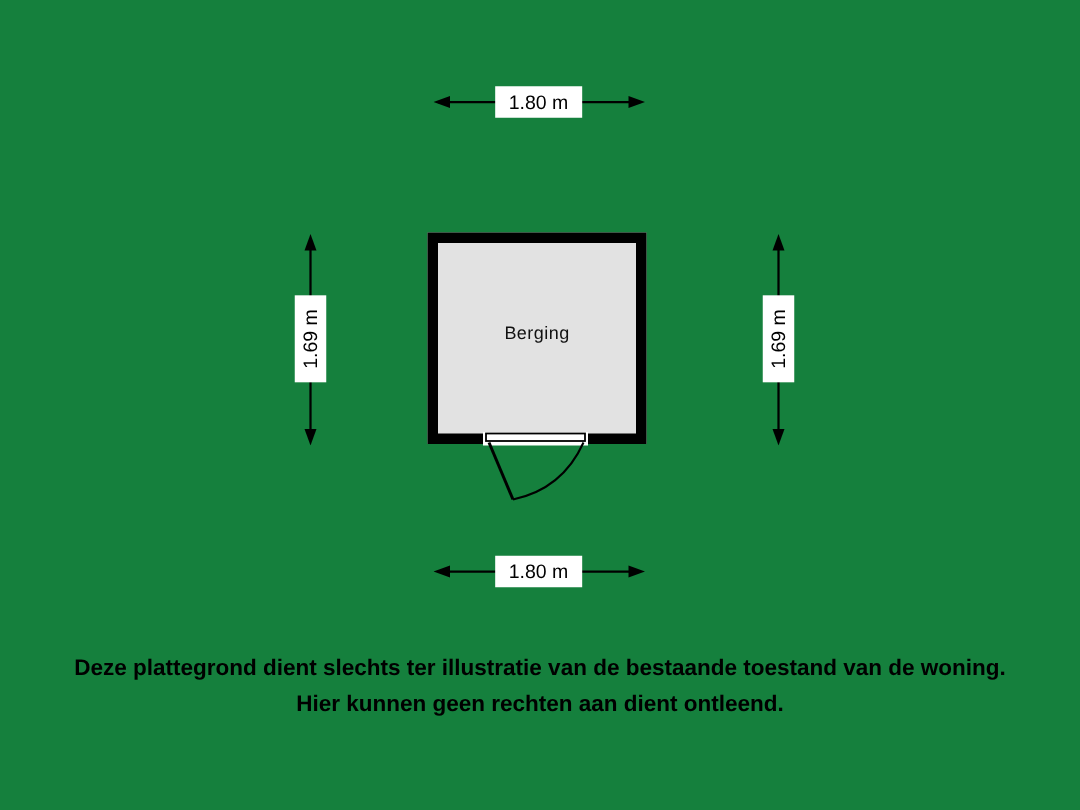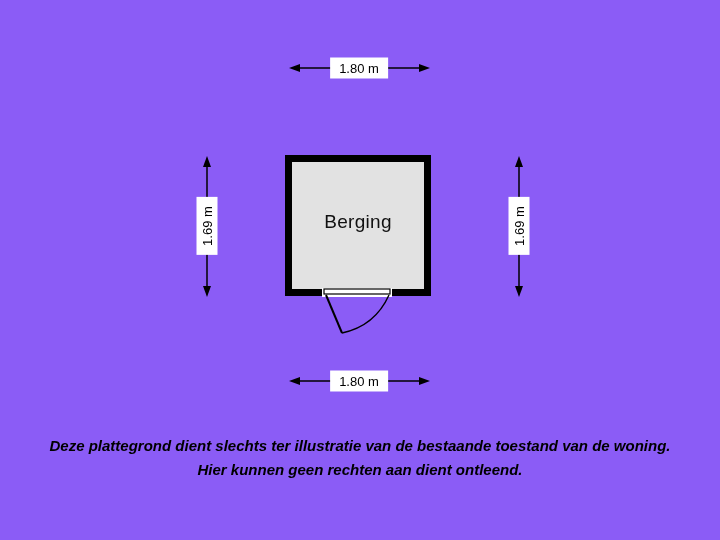--- a/index.html
+++ b/index.html
@@ -4,37 +4,37 @@
 <style>
   html,body{margin:0;padding:0;}
   body{
     font-family:"Liberation Sans", sans-serif;
     background:#ffffff;
   }
   .canvas{
     position:relative;
     width:720px;
     height:540px;
-    background:#8b5cf6;
+    background:#15803d;
     overflow:hidden;
   }
   
   .room{
     position:absolute;
     left:285px; top:155px;
     width:146px; height:141px;
     box-sizing:border-box;
     border:7px solid #000000;
     background:#e2e2e2;
     display:flex;
     align-items:center;
     justify-content:center;
   }
   .room-label{
-    font-size:19px;
+    font-size:12px;
     color:#111111;
     letter-spacing:0.3px;
     margin-top:-8px;
   }
   
   .door-overlay{
     position:absolute;
     left:285px; top:282px;
     width:146px; height:62px;
     pointer-events:none;
@@ -58,21 +58,20 @@
   
   .disclaimer{
     position:absolute;
     left:0; top:434px;
     width:720px;
     text-align:center;
     color:#000000;
     font-weight:bold;
     font-size:15px;
     line-height:24px;
-    font-style:italic;
   }
   .disclaimer p{margin:0;}
 </style>
 </head>
 <body>
 
 <div class="canvas">
 
   <svg class="dim-arrow" style="left:289px; top:61px;" width="141" height="14">
     <line x1="3" y1="7" x2="138" y2="7" stroke="#000" stroke-width="1.5"></line>

